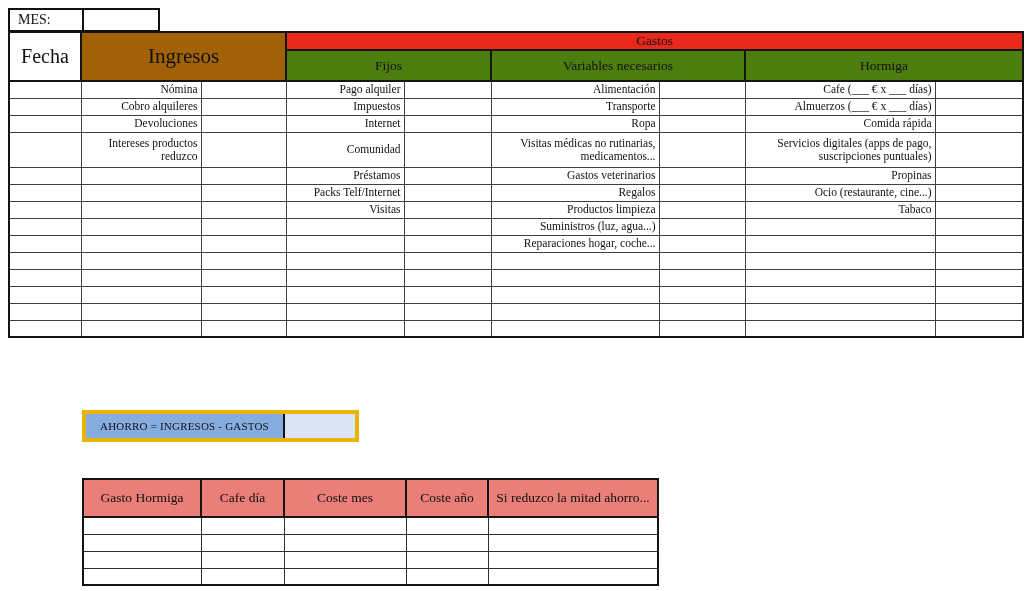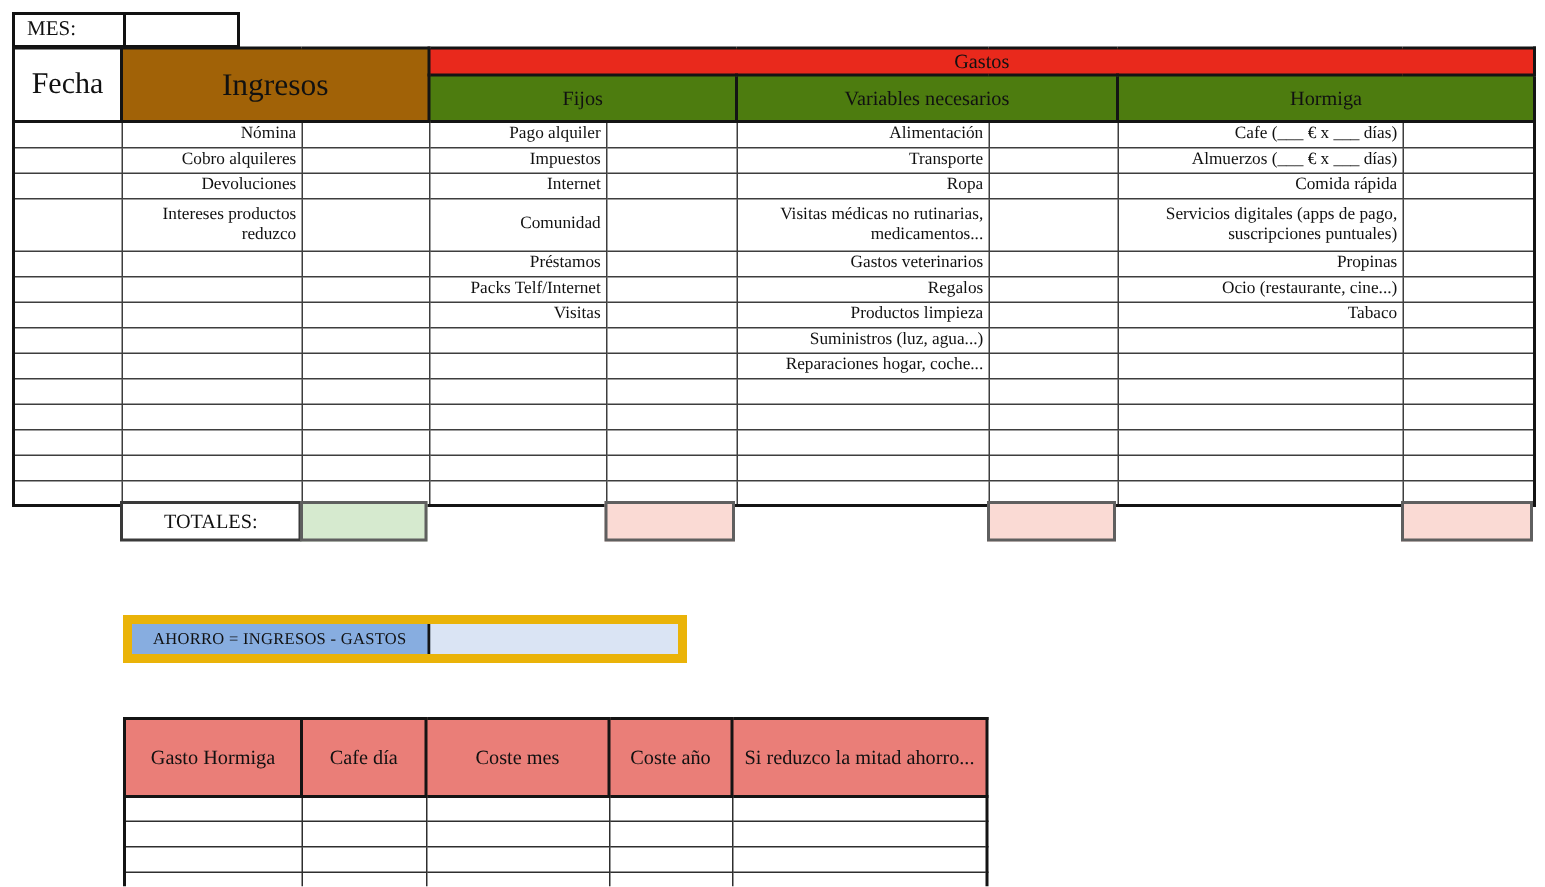--- a/index.html
+++ b/index.html
@@ -31,31 +31,31 @@
   .totales-row { position: absolute; left: 8px; top: 334px; width: 1012px; height: 27px; }
   .totales-row .cell { position: absolute; top: 0; height: 27px; }
   .t-label  { left: 72px;  width: 121px; background: #fff; border: 2px solid #3a3a3a;
               font-size: 13.5px; display: flex; align-items: center; justify-content: center; }
   .t-green  { left: 192px; width: 85px;  background: #D6EACF; border: 2px solid #5f5f5f; }
   .t-pink1  { left: 395px; width: 87px;  background: #FADAD4; border: 2px solid #5f5f5f; }
   .t-pink2  { left: 650px; width: 86px;  background: #FADAD4; border: 2px solid #5f5f5f; }
   .t-pink3  { left: 926px; width: 88px;  background: #FADAD4; border: 2px solid #5f5f5f; }
 
   
-  .ahorro { position: absolute; left: 82px; top: 410px; width: 376px; height: 32px;
-            border: 6px solid #eab308; display: flex; justify-content: center; }
+  .ahorro { position: absolute; left: 82px; top: 410px; width: 277px; height: 32px;
+            border: 4px solid #eab308; display: flex; justify-content: center; }
   .ahorro-label { width: 199px; background: #87ADE0; border-right: 2px solid #141414;
                   font-size: 11px; letter-spacing: .2px; display: flex; align-items: center; justify-content: center; }
   .ahorro-value { flex: 1; background: #DAE4F4; }
 
   
   table.ht { position: absolute; left: 82px; top: 478px; width: 575px;
              border-collapse: collapse; table-layout: fixed; border: 2px solid #141414; }
   .ht th { background: #EA7E78; border: 2px solid #141414; font-weight: normal;
-           font-size: 13.5px; height: 38px; line-height: 1.3; padding: 16px 4px; }
+           font-size: 13.5px; height: 38px; line-height: 1.3; padding: 2px 4px; }
   .ht td { border: 1px solid #2e2e2e; height: 17px; }
 </style>
 </head>
 <body>
 
 <div class="canvas">
 
   <div class="mes-box">
     <div class="mes-label">MES:</div>
     <div class="mes-value"></div>
@@ -236,27 +236,20 @@
       <td class="name"></td>
       <td></td>
       <td class="name"></td>
       <td></td>
       <td class="name"></td>
       <td></td>
     </tr>
       </tbody>
   </table>
 
-  <div class="totales-row">
-    <div class="cell t-label">TOTALES:</div>
-    <div class="cell t-green"></div>
-    <div class="cell t-pink1"></div>
-    <div class="cell t-pink2"></div>
-    <div class="cell t-pink3"></div>
-  </div>
 
   <div class="ahorro">
     <div class="ahorro-label">AHORRO = INGRESOS - GASTOS</div>
     <div class="ahorro-value"></div>
   </div>
 
   <table class="ht">
     <colgroup>
       <col style="width:118px">
         <col style="width:83px">

